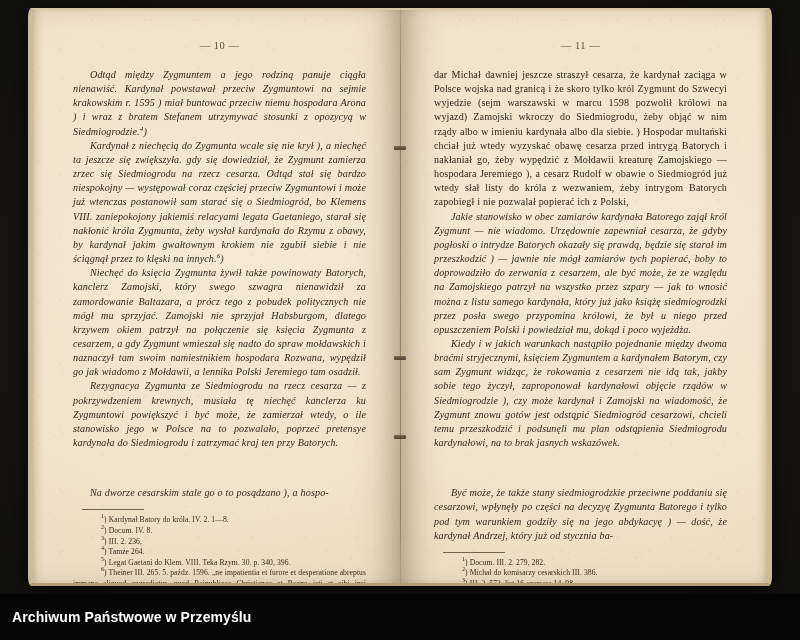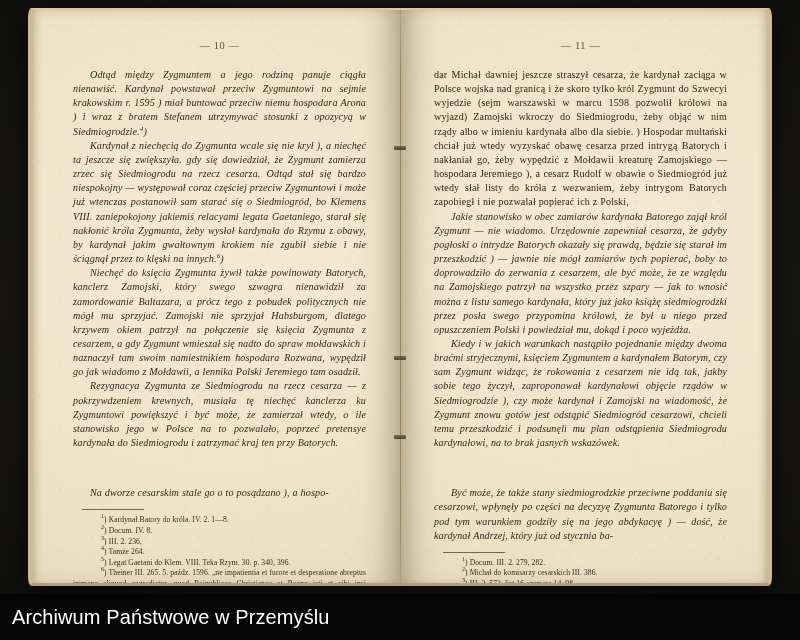--- a/index.html
+++ b/index.html
@@ -187,22 +187,22 @@
     background: #050505;
     z-index: 9;
   }
   .watermark .wm-text {
     position: absolute;
     left: 12px;
     top: 50%;
     transform: translateY(-50%);
     color: #ffffff;
     font-family: "Liberation Sans", sans-serif;
-    font-size: 20px;
-    font-weight: normal;
+    font-size: 14px;
+    font-weight: bold;
     letter-spacing: .1px;
   }
 </style>
 </head>
 <body>
 
 <div id="scan">
 
   <div class="book">
 

